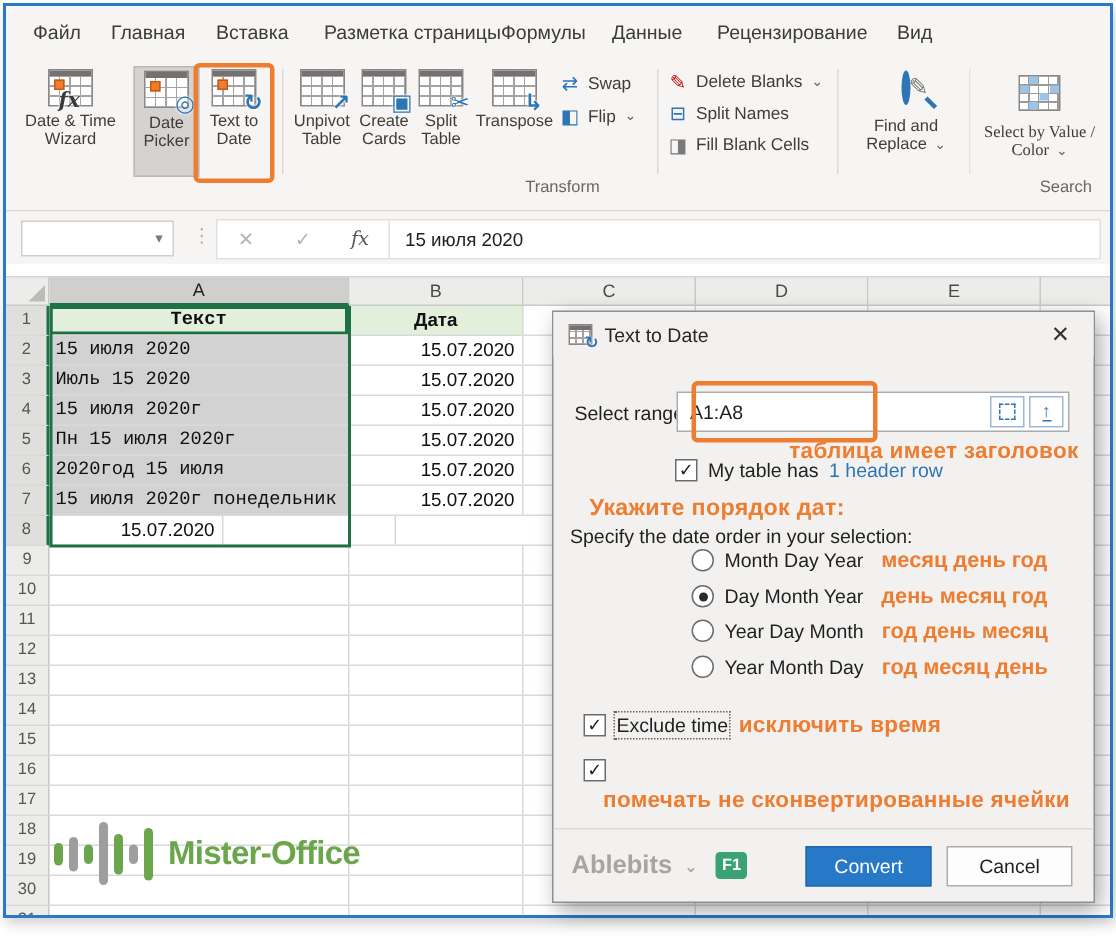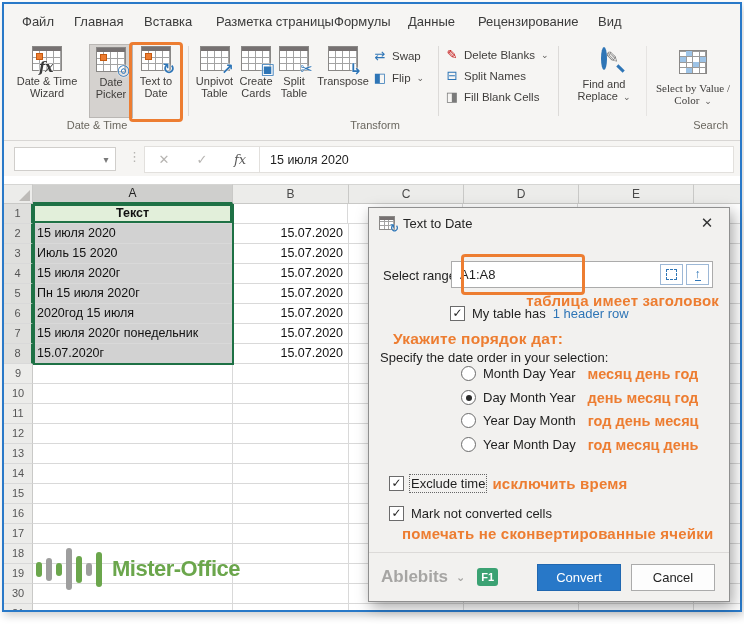--- a/index.html
+++ b/index.html
@@ -52,21 +52,21 @@
   .ch.selcol{background:#CFCFCD;border-bottom:2px solid #1E7145;line-height:17px;color:#222;}
   .corner{width:29px;position:relative;}
   .corner::after{content:"";position:absolute;right:2px;bottom:2px;border-left:11px solid transparent;border-bottom:11px solid #BDBBB8;}
   .gridrows{position:absolute;top:28px;left:0;right:0;bottom:0;}
   .grow{display:flex;height:20px;box-sizing:border-box;}
   .rh{box-sizing:border-box;width:29px;background:#ECECEA;border-right:1px solid #C9C9C7;border-bottom:1px solid #D9D9D9;
       font-size:11px;color:#555;text-align:center;line-height:19px;}
   .rh.selrow{background:#DFDFDD;border-right:2px solid #1E7145;}
   .cell{box-sizing:border-box;border-right:1px solid #D9D9D9;border-bottom:1px solid #D9D9D9;font-size:12.5px;color:#111;
       line-height:19px;white-space:nowrap;overflow:hidden;}
-  .c-a{width:200px;padding-left:4px;}
+  .c-a{width:200px;padding-left:4px;font-family:Liberation Mono, monospace;}
   .c-b{width:116px;text-align:right;padding-right:5px;}
   .c-c,.c-d,.c-e{width:115px;}
   .c-f{flex:1;border-right:none;}
   .cell.hdrfill{background:#E2EFDA;font-weight:bold;text-align:center;padding:0;}
   .cell.selfill{background:#D2D2D2;}
   .cell.a1box{box-shadow:inset 0 0 0 2px #1E7145;}
   .range-border{position:absolute;left:29px;top:28px;width:201px;height:161px;border:2px solid #1E7145;box-sizing:border-box;pointer-events:none;z-index:5;}
   
   .logo{position:absolute;left:32px;top:370px;display:flex;align-items:center;gap:10px;z-index:6;}
   .bars{display:flex;align-items:center;gap:4px;height:46px;}
@@ -215,21 +215,20 @@
       <span class="sel-grid" style="margin-top:4px;margin-bottom:4px;">
         <i style="left:6px;top:0;"></i>
           <i style="left:0;top:6px;"></i>
           <i style="left:13px;top:11px;"></i>
           <i style="left:20px;top:6px;"></i>
           <i style="left:6px;top:17px;"></i>
       </span>
       <span class="lbl"><span>Select by Value / Color</span> <span class="chev">⌄</span></span>
     </div>
 
-    <div class="grp-label" style="left:2px;width:182px;">Date &amp; Time</div>
     <div class="grp-label" style="left:560px;width:168px;text-align:right;padding-right:4px;box-sizing:border-box;">Search</div>
     <div class="grp-label" style="left:188px;width:366px;">Transform</div>
 
     <div class="orange-frame" style="left:125px;top:38px;width:48px;height:74px;"></div>
   </div>
 
   <div class="fbar">
     <div class="namebox">
       <input value="" style="">
       <span class="dd">▾</span>
@@ -251,20 +250,21 @@
         <div class="ch" style="width: 116px;">B</div>
         <div class="ch" style="width: 115px;">C</div>
         <div class="ch" style="width: 115px;">D</div>
         <div class="ch" style="width: 115px;">E</div>
         <div class="ch" style="flex: 1 1 0%; border-right: none;"></div>
       </div>
     <div class="gridrows" id="grid-rows">
         <div class="grow">
           <div class="rh selrow">1</div>
           <div class="cell c-a hdrfill a1box">Текст</div>
+          <div class="cell c-b hdrfill">Дата</div>
           <div class="cell c-c"></div>
           <div class="cell c-d"></div>
           <div class="cell c-e"></div>
           <div class="cell c-f"></div>
         </div>
         <div class="grow">
           <div class="rh selrow">2</div>
           <div class="cell c-a selfill">15 июля 2020</div>
           <div class="cell c-b">15.07.2020</div>
           <div class="cell c-c"></div>
@@ -312,21 +312,20 @@
           <div class="rh selrow">7</div>
           <div class="cell c-a selfill">15 июля 2020г понедельник</div>
           <div class="cell c-b">15.07.2020</div>
           <div class="cell c-c"></div>
           <div class="cell c-d"></div>
           <div class="cell c-e"></div>
           <div class="cell c-f"></div>
         </div>
         <div class="grow">
           <div class="rh selrow">8</div>
-          <div class="cell c-a selfill">15.07.2020г</div>
           <div class="cell c-b">15.07.2020</div>
           <div class="cell c-c"></div>
           <div class="cell c-d"></div>
           <div class="cell c-e"></div>
           <div class="cell c-f"></div>
         </div>
         <div class="grow">
           <div class="rh">9</div>
           <div class="cell c-a"></div>
           <div class="cell c-b"></div>
@@ -513,21 +512,20 @@
         </div>
       </div>
 
     <div class="cbrow" style="left:20px;top:267px;">
       <span class="cb">✓</span>
       <span class="focus-dotted">Exclude time</span>
       <span class="o-hint" style="position:static;">исключить время</span>
     </div>
     <div class="cbrow" style="left:20px;top:298px;">
       <span class="cb">✓</span>
-      <span>Mark not converted cells</span>
     </div>
     <div class="o-hint" style="left:33px;top:317px;">помечать не сконвертированные ячейки</div>
 
     <div class="ddiv"></div>
     <div class="dfoot">
       <span class="brand">
         <span>Ablebits</span>
           <span class="chev">⌄</span>
       </span>
       <span class="f1">F1</span>

